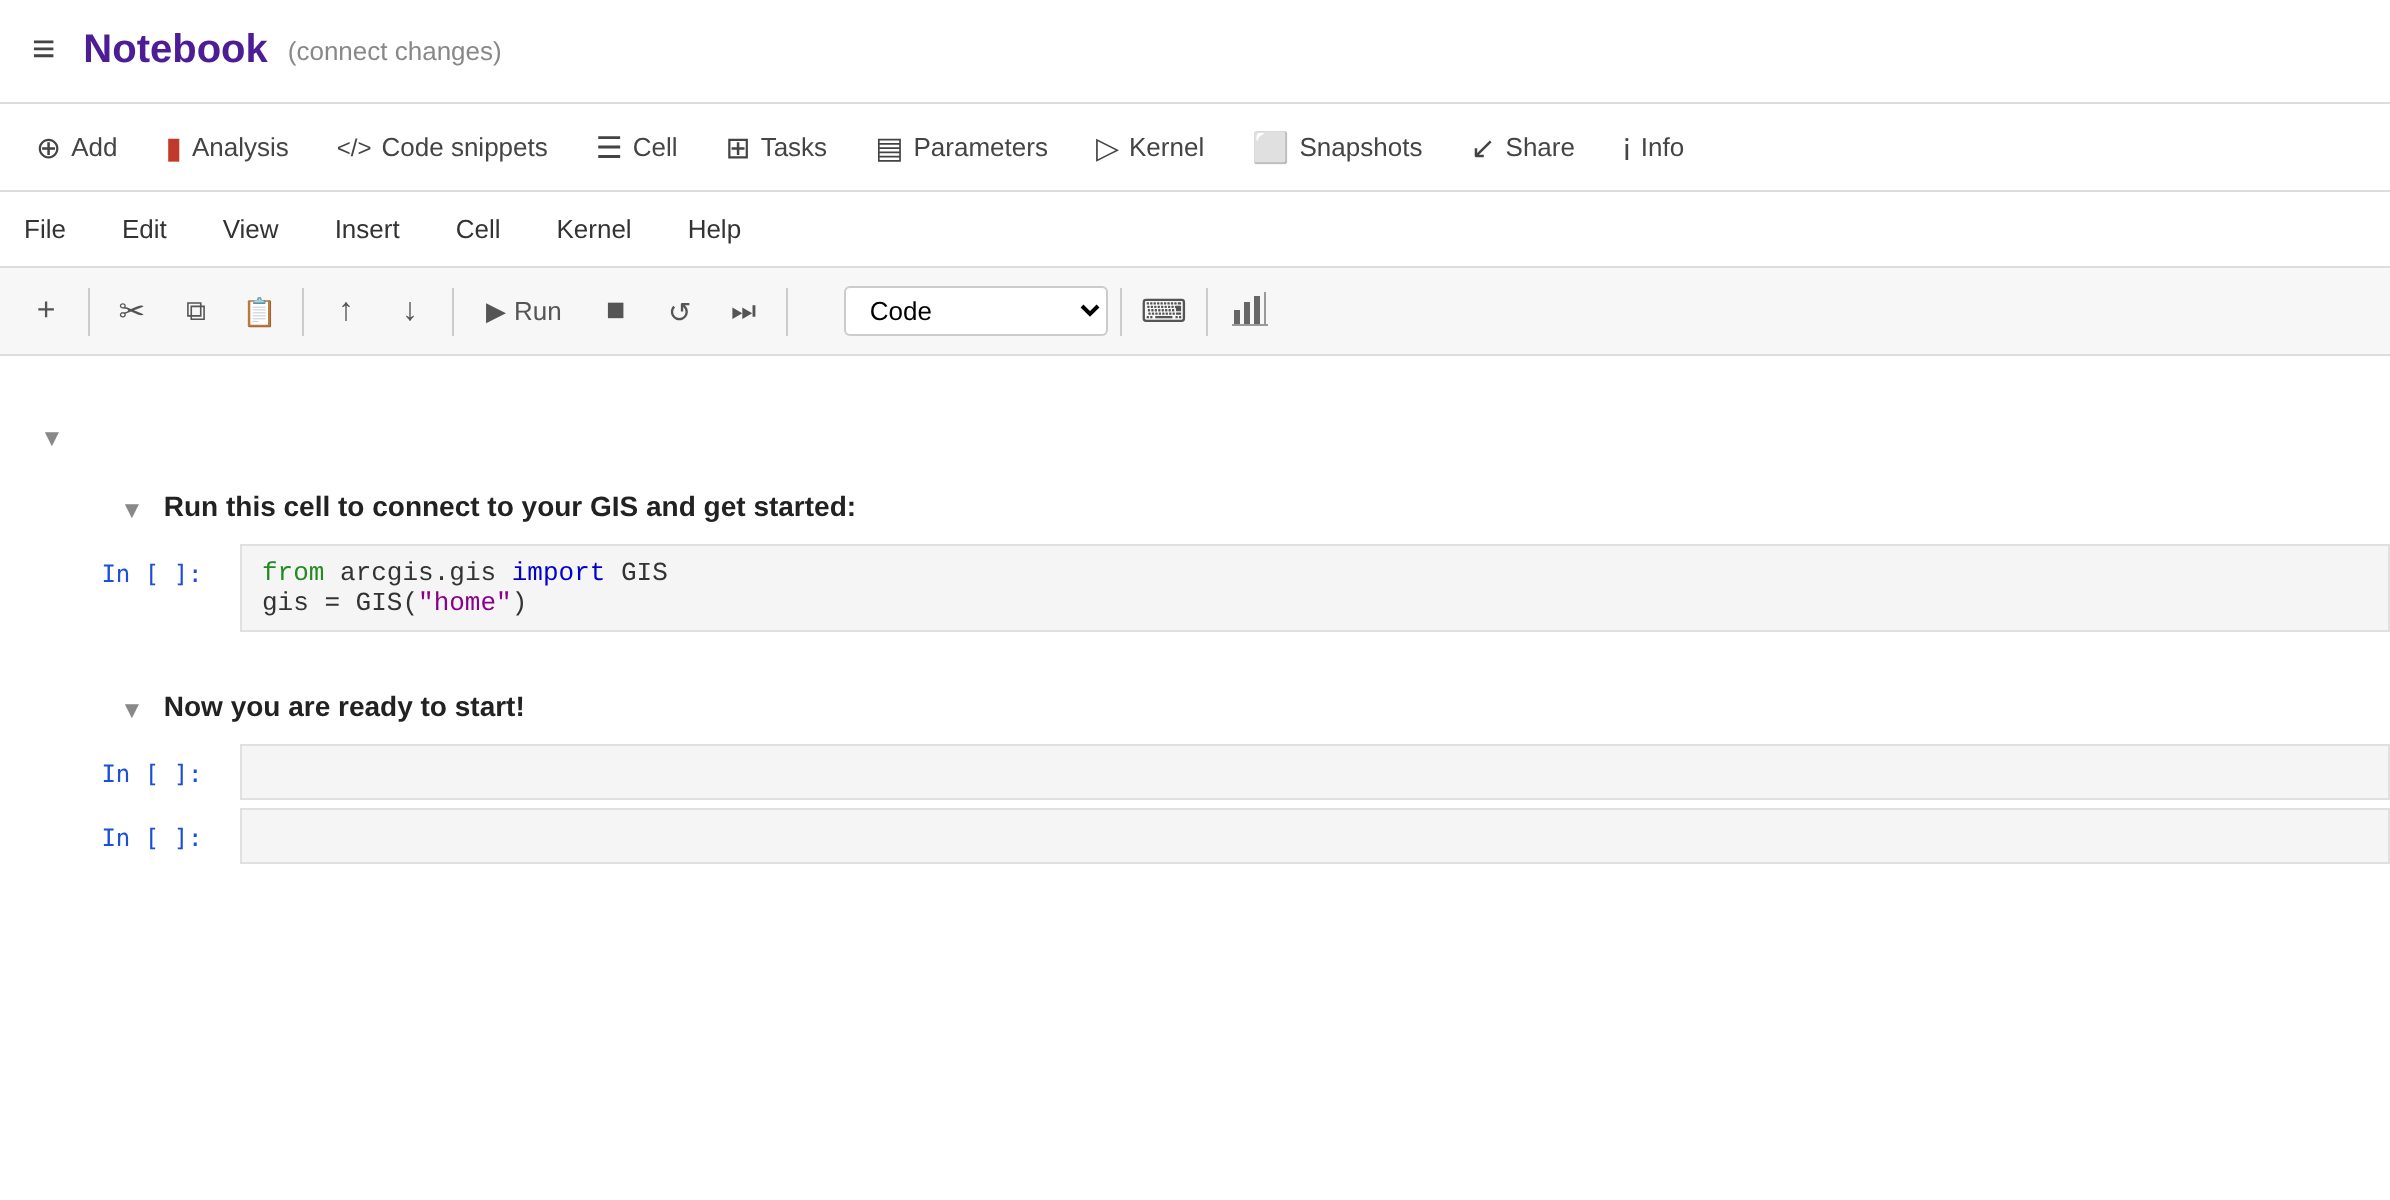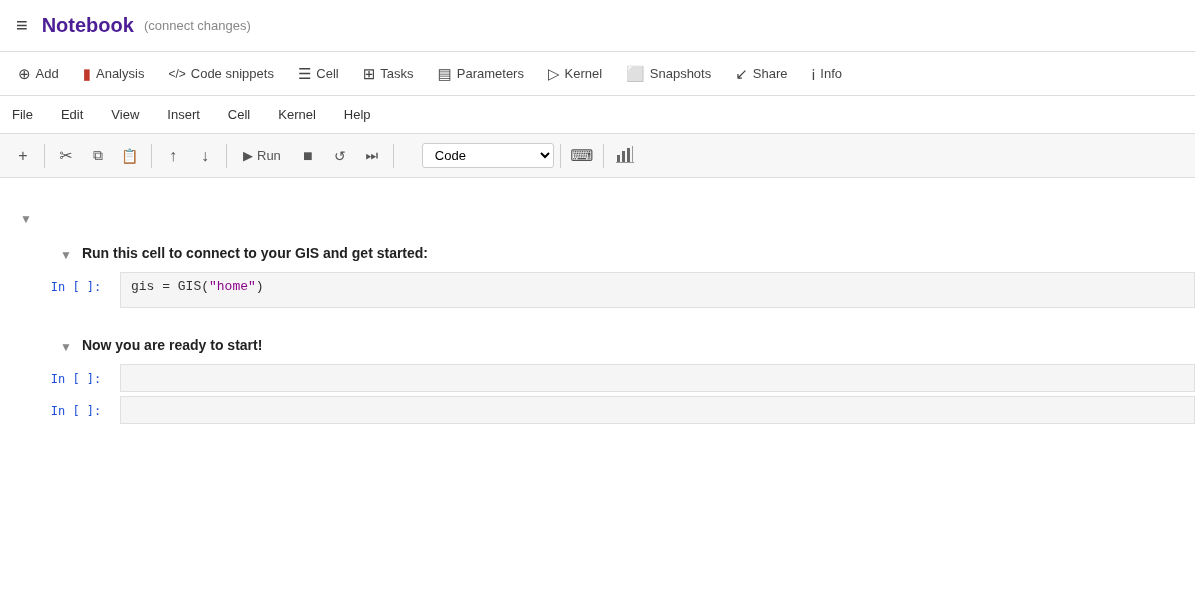--- a/index.html
+++ b/index.html
@@ -365,20 +365,26 @@
 
     <div class="subsection-header">
       <span class="collapse-arrow" style="margin-right:10px;">▼</span>
       <span class="subsection-title">Run this cell to connect to your GIS and get started:</span>
     </div>
 
     <div class="code-cell">
       <span class="cell-label">In&nbsp;[&nbsp;]:</span>
       <div class="cell-body">
         <div>
+          <span class="kw-from">from</span>
+          <span class="plain"> arcgis.gis </span>
+          <span class="kw-import">import</span>
+          <span class="plain"> GIS</span>
+        </div>
+        <div>
           <span class="plain">gis = GIS(</span><span class="str">"home"</span><span class="plain">)</span>
         </div>
       </div>
     </div>
 
     <div class="subsection-header" style="margin-top:20px;">
       <span class="collapse-arrow" style="margin-right:10px;">▼</span>
       <span class="subsection-title">Now you are ready to start!</span>
     </div>
 

